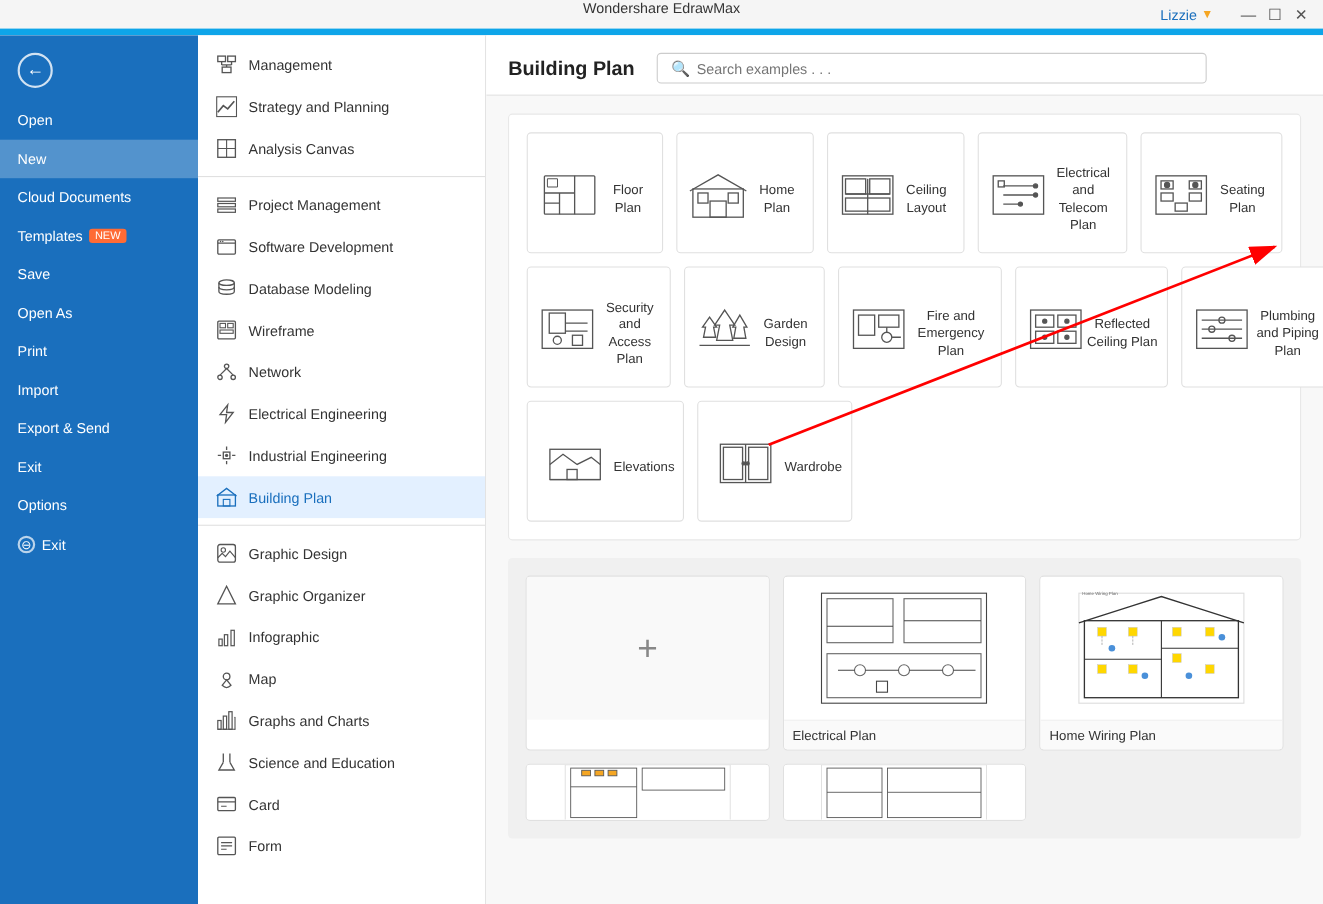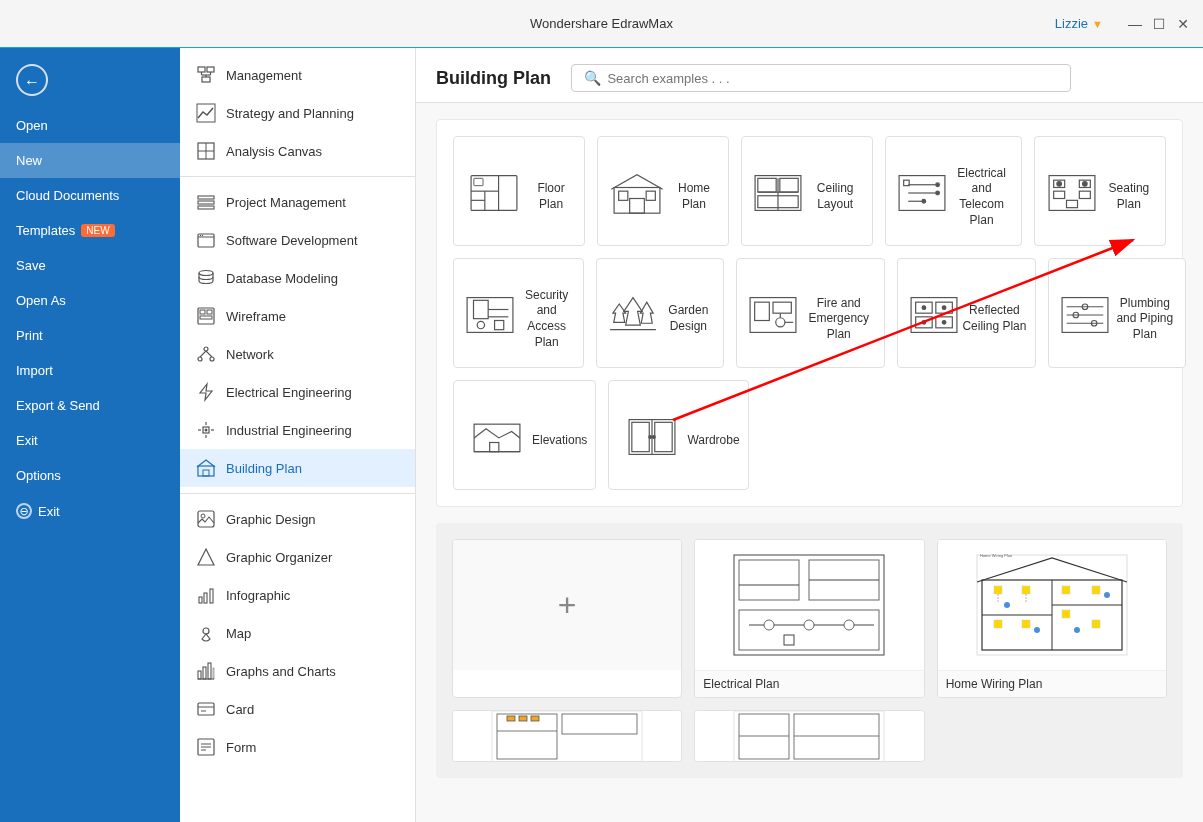--- a/index.html
+++ b/index.html
@@ -1,26 +1,25 @@
 <!DOCTYPE html>
 <html><head>
   <meta charset="utf-8">
   <style>
     * { margin: 0; padding: 0; box-sizing: border-box; }
     body { font-family: 'Segoe UI', Arial, sans-serif; font-size: 13px; background: #f0f0f0; width: 1203px; height: 822px; overflow: hidden; display: flex; flex-direction: column; }
 
     
     .title-bar {
-      height: 48px;
+      height: 32px;
       background: #f5f5f5;
       display: flex;
-      align-items: center;
       justify-content: space-between;
       padding: 0 12px;
-      border-bottom: 1px solid #0ea5e9;
+      border-bottom: 6px solid #0ea5e9;
       flex-shrink: 0;
     }
     .title-bar-title {
       position: absolute;
       left: 50%;
       transform: translateX(-50%);
       font-size: 13px;
       color: #333;
     }
     .title-bar-controls {
@@ -97,21 +96,21 @@
       background: #ff6b35;
       color: white;
       font-size: 10px;
       padding: 1px 5px;
       border-radius: 3px;
       margin-left: 6px;
     }
 
     
     .cat-sidebar {
-      width: 236px;
+      width: 262px;
       background: white;
       border-right: 1px solid #e0e0e0;
       overflow-y: auto;
       flex-shrink: 0;
       padding-top: 8px;
     }
     .cat-item {
       display: flex;
       align-items: center;
       gap: 10px;
@@ -512,20 +511,30 @@
             <rect x="2" y="10" width="3" height="8" fill="none" stroke="#555" stroke-width="1.1"></rect>
             <rect x="7" y="6" width="3" height="12" fill="none" stroke="#555" stroke-width="1.1"></rect>
             <rect x="12" y="2" width="3" height="16" fill="none" stroke="#555" stroke-width="1.1"></rect>
             <rect x="17" y="7" width="1" height="11" fill="none" stroke="#555" stroke-width="0.5"></rect>
             <line x1="2" y1="18" x2="18" y2="18" stroke="#555" stroke-width="1"></line>
           </svg>
       </span>
       <span>Graphs and Charts</span>
     </div>
 
+    <div class="cat-item">
+      <span class="cat-icon">
+        <svg width="20" height="20" viewBox="0 0 20 20">
+            <line x1="7" y1="2" x2="7" y2="10" stroke="#555" stroke-width="1.2"></line>
+            <line x1="13" y1="2" x2="13" y2="10" stroke="#555" stroke-width="1.2"></line>
+            <path d="M7,10 L3,17 H17 L13,10" fill="none" stroke="#555" stroke-width="1.2"></path>
+          </svg>
+      </span>
+      <span>Science and Education</span>
+    </div>
 
     <div class="cat-item">
       <span class="cat-icon">
         <svg width="20" height="20" viewBox="0 0 20 20">
             <rect x="2" y="4" width="16" height="12" rx="1" fill="none" stroke="#555" stroke-width="1.2"></rect>
             <line x1="2" y1="8" x2="18" y2="8" stroke="#555" stroke-width="1"></line>
             <line x1="5" y1="12" x2="10" y2="12" stroke="#555" stroke-width="1"></line>
           </svg>
       </span>
       <span>Card</span>

